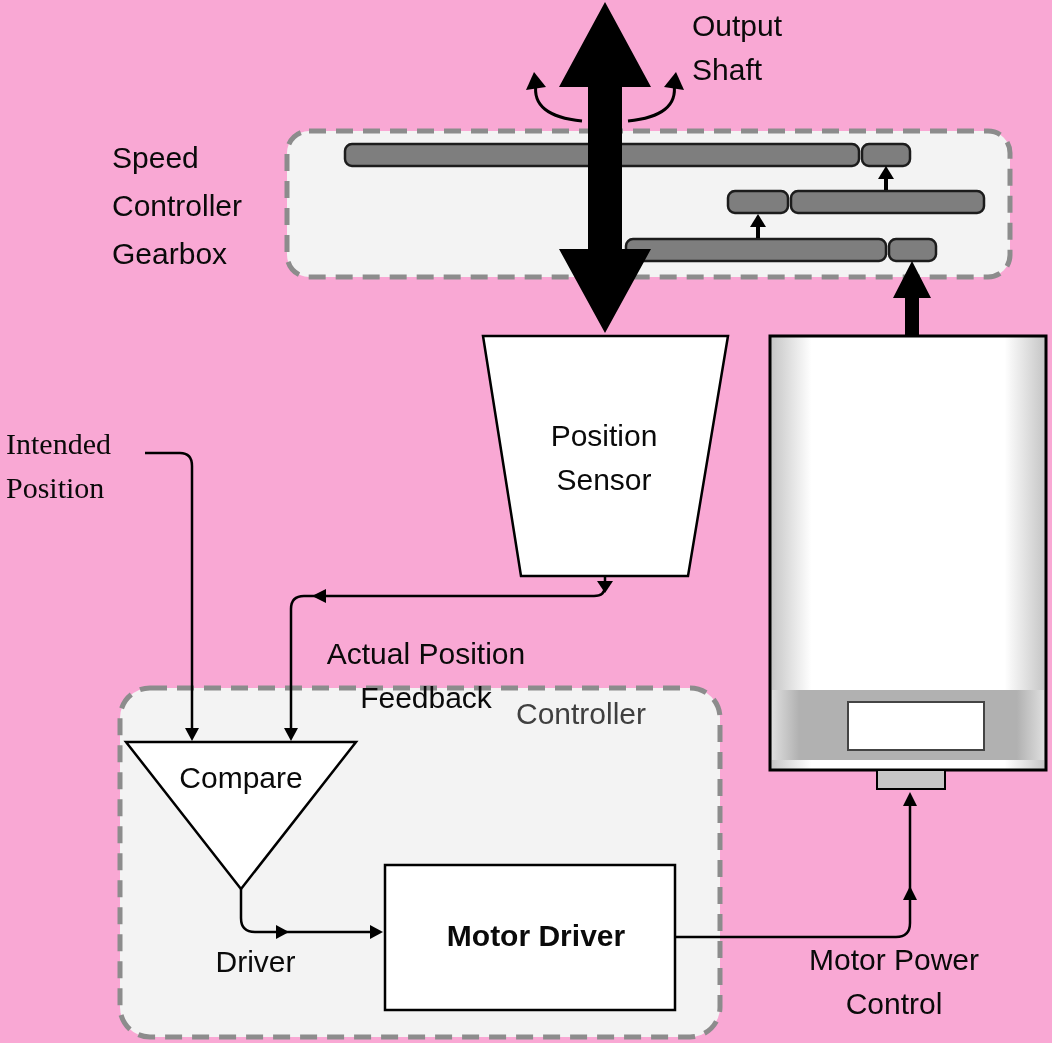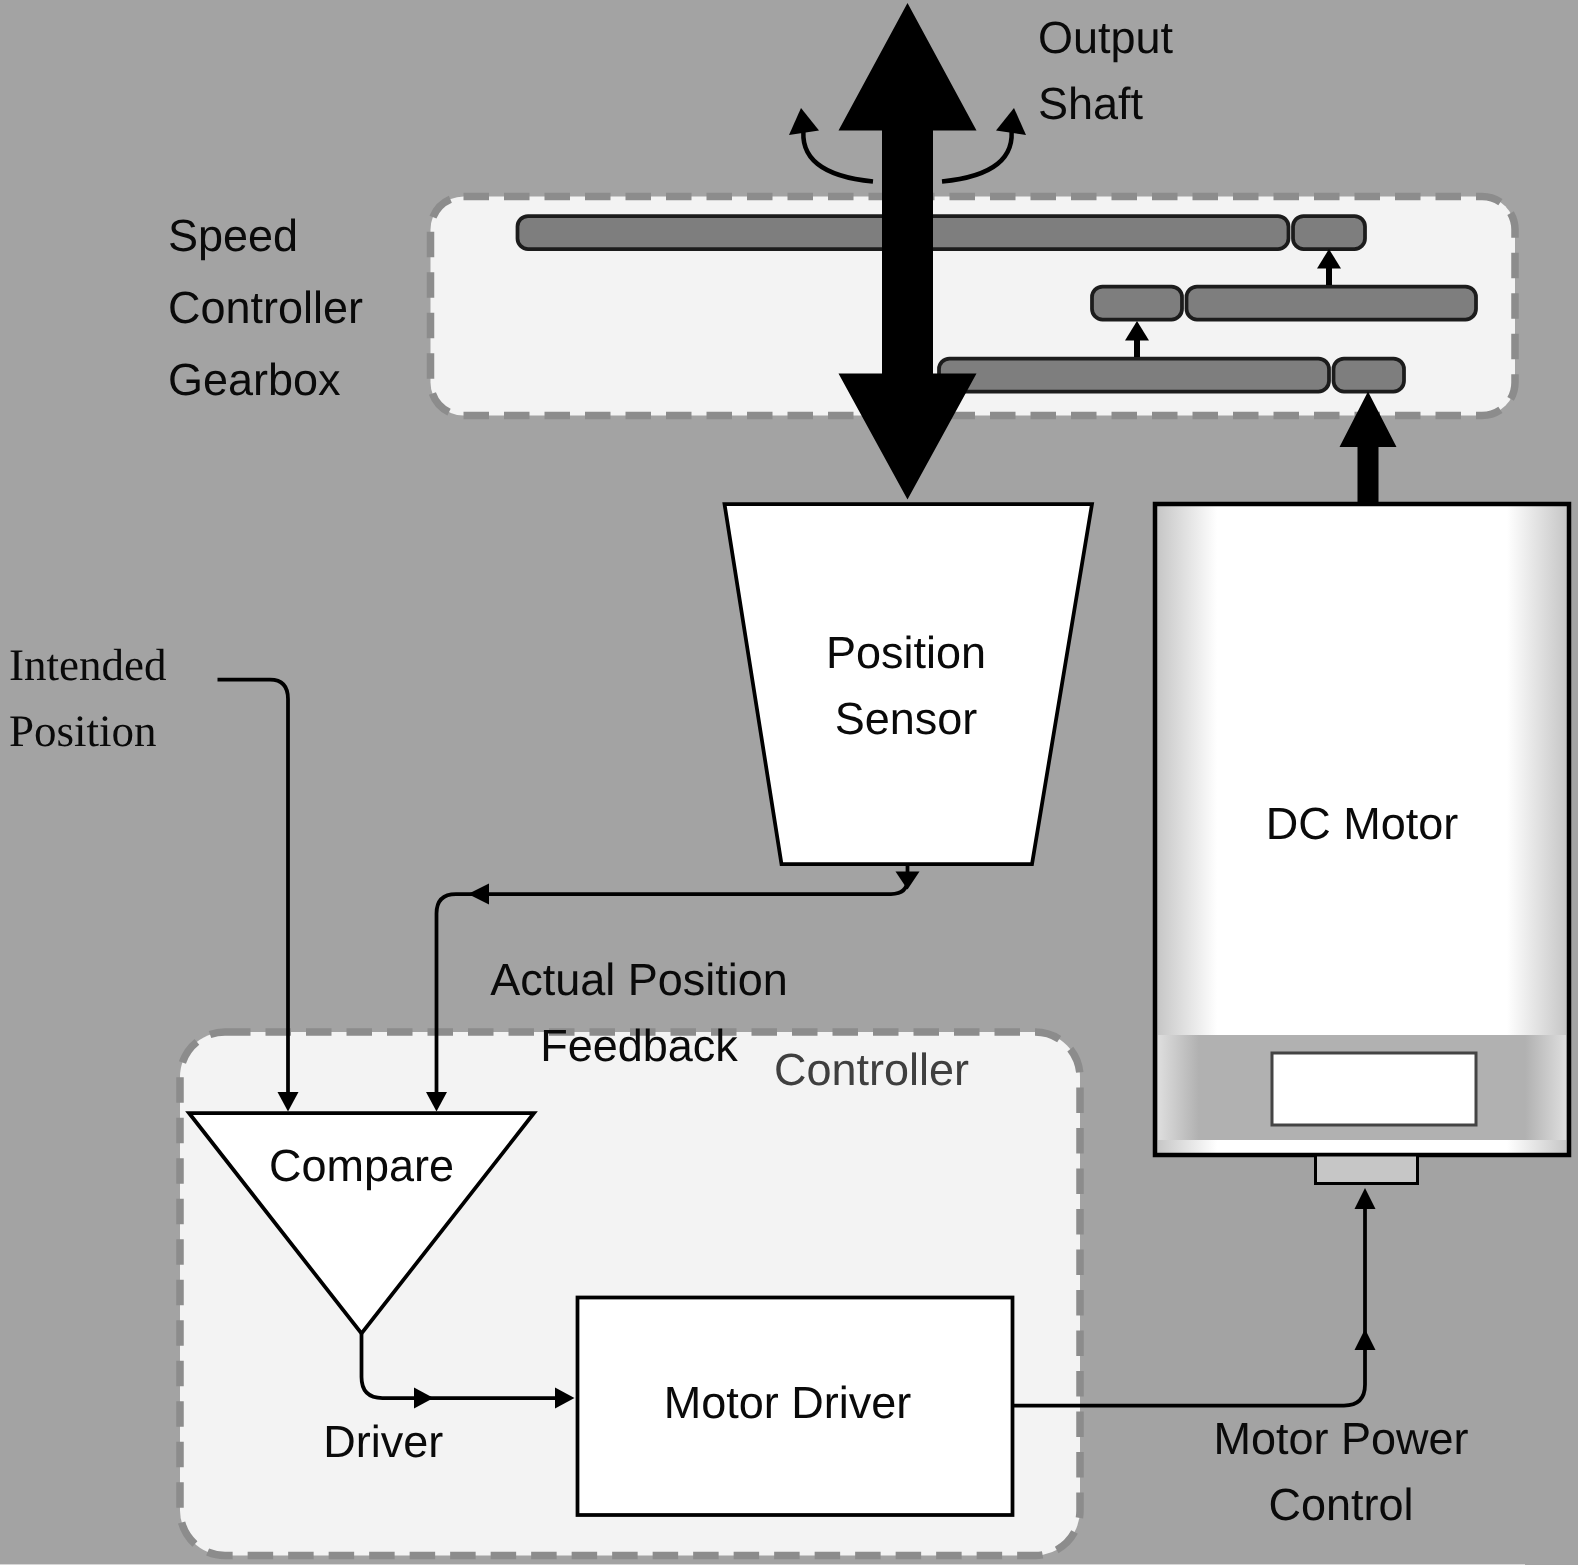--- a/index.html
+++ b/index.html
@@ -2,21 +2,21 @@
 <html><head>
 <meta charset="utf-8">
 <style>
   * { box-sizing: border-box; }
   html, body { margin: 0; padding: 0; background: #ffffff; }
   body { font-family: "Liberation Sans", sans-serif; }
   .stage {
     position: relative;
     width: 1052px;
     height: 1043px;
-    background: #a3a3a3;
+    background: #f9a8d4;
     overflow: hidden;
   }
   .stage svg { position: absolute; left: 0; top: 0; }
   .label {
     position: absolute;
     color: #0a0a0a;
     font-size: 30px;
     line-height: 44px;
     white-space: pre-line;
     pointer-events: none;
@@ -118,32 +118,31 @@
   <div class="label" style="left:692px; top:4px; width:170px;">Output
 Shaft</div>
 
   <div class="label lh48" style="left:112px; top:134px; width:190px;">Speed
 Controller
 Gearbox</div>
 
   <div class="label center" style="left:479px; top:414px; width:250px;">Position
 Sensor</div>
 
-  <div class="label center" style="left:770px; top:528px; width:276px;">DC Motor</div>
 
   <div class="label" style="left:6px; top:422px; width:160px;font-family:Liberation Serif, serif;">Intended
 Position</div>
 
   <div class="label center" style="left:276px; top:632px; width:300px;">Actual Position
 Feedback</div>
 
   <div class="label right gray" style="left:460px; top:692px; width:242px;">Controller</div>
 
   <div class="label center" style="left:151px; top:756px; width:180px;">Compare</div>
 
   <div class="label center" style="left:208px; top:940px; width:95px;">Driver</div>
 
-  <div class="label center" style="left:380px; top:914px; width:290px;">Motor Driver</div>
+  <div class="label center" style="left:391px; top:914px; width:290px;font-weight:bold;">Motor Driver</div>
 
   <div class="label center" style="left:794px; top:938px; width:200px;text-align:center;">Motor Power
 Control</div>
 
 </div>
 
 </body></html>

